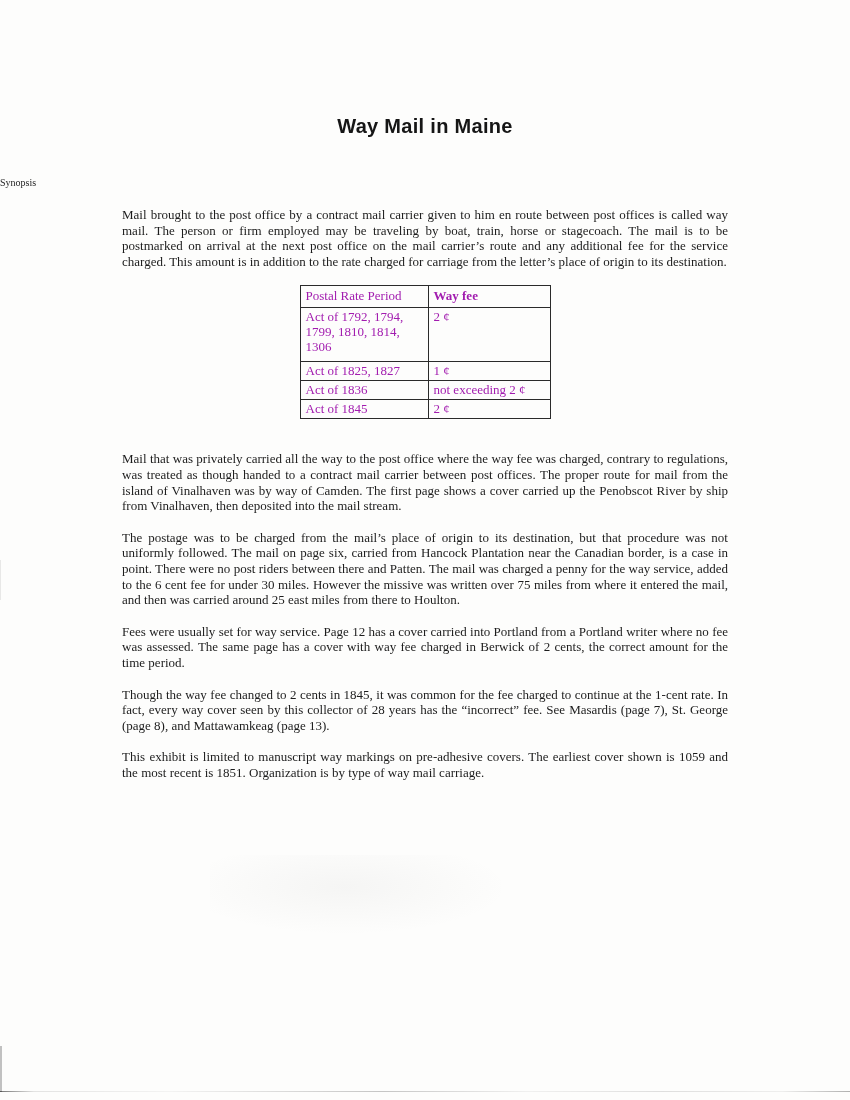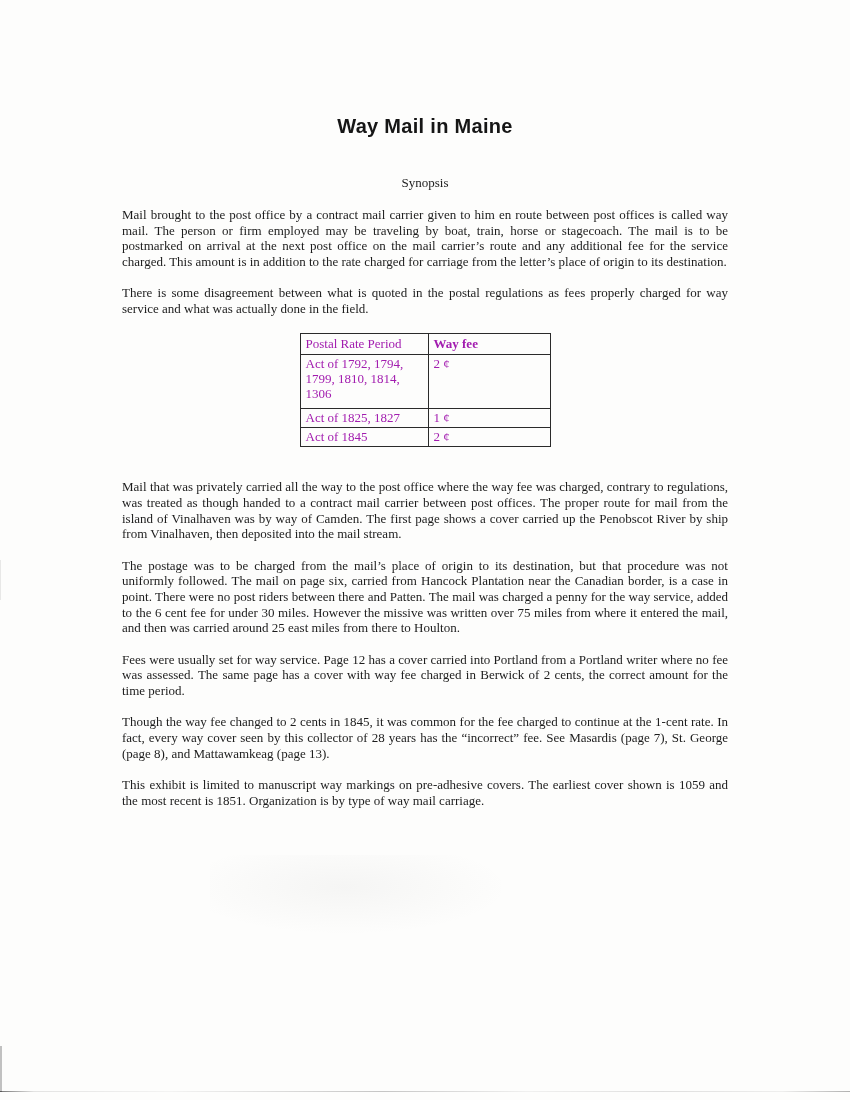--- a/index.html
+++ b/index.html
@@ -21,22 +21,22 @@
     text-align: center;
     font-family: "Liberation Sans", "DejaVu Sans", sans-serif;
     font-weight: bold;
     font-size: 20px;
     line-height: 24px;
     letter-spacing: 0.3px;
     color: #161616;
   }
   .subtitle {
     margin-top: 37px;
-    text-align: center;
-    font-size: 13px;
+    text-align: left;
+    font-size: 10px;
     line-height: 16px;
   }
   .body-block {
     width: 606px;
     margin: 16px auto 0;
     font-size: 13px;
     line-height: 15.6px;
   }
   .body-block p {
     margin: 0 0 16px 0;
@@ -104,37 +104,40 @@
 <div class="page">
 
   <h1 class="title">Way Mail in Maine</h1>
 
   <div class="subtitle">Synopsis</div>
 
   <div class="body-block">
 
     <p>Mail brought to the post office by a contract mail carrier given to him en route between post offices is called way mail. The person or firm employed may be traveling by boat, train, horse or stagecoach. The mail is to be postmarked on arrival at the next post office on the mail carrier’s route and any additional fee for the service charged. This amount is in addition to the rate charged for carriage from the letter’s place of origin to its destination.</p>
 
-    <p>There is some disagreement between what is quoted in the postal regulations as fees properly charged for way service and what was actually done in the field.</p>
 
     <table class="rate-table">
       <thead>
         <tr>
           <th class="col-period">Postal Rate Period</th>
           <th class="col-fee">Way fee</th>
         </tr>
       </thead>
       <tbody>
         <tr class="row-tall">
           <td>Act of 1792, 1794, 1799, 1810, 1814, 1306</td>
           <td>2 ¢</td>
         </tr>
         <tr>
           <td>Act of 1825, 1827</td>
           <td>1 ¢</td>
+        </tr>
+        <tr>
+          <td>Act of 1836</td>
+          <td>not exceeding 2 ¢</td>
         </tr>
         <tr>
           <td>Act of 1845</td>
           <td>2 ¢</td>
         </tr>
       </tbody>
     </table>
 
     <p>Mail that was privately carried all the way to the post office where the way fee was charged, contrary to regulations, was treated as though handed to a contract mail carrier between post offices. The proper route for mail from the island of Vinalhaven was by way of Camden. The first page shows a cover carried up the Penobscot River by ship from Vinalhaven, then deposited into the mail stream.</p>
 

